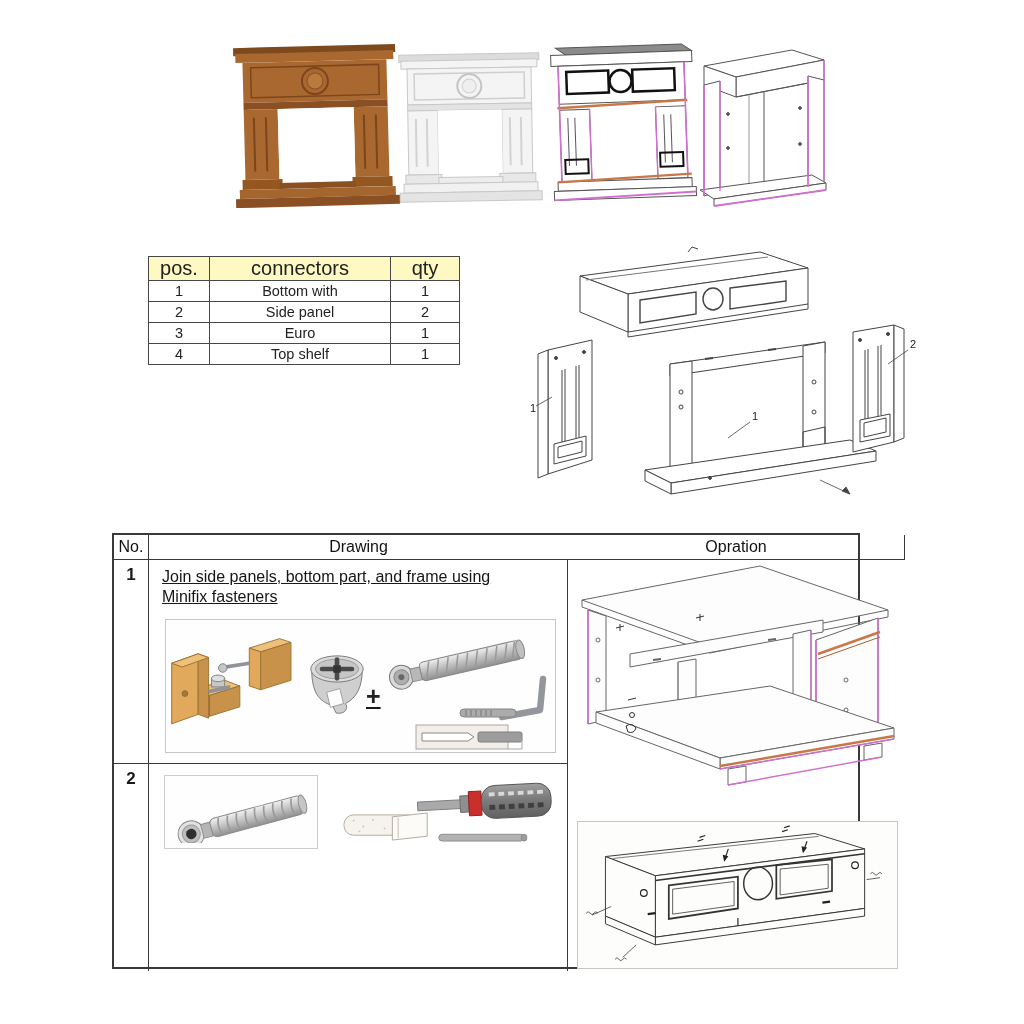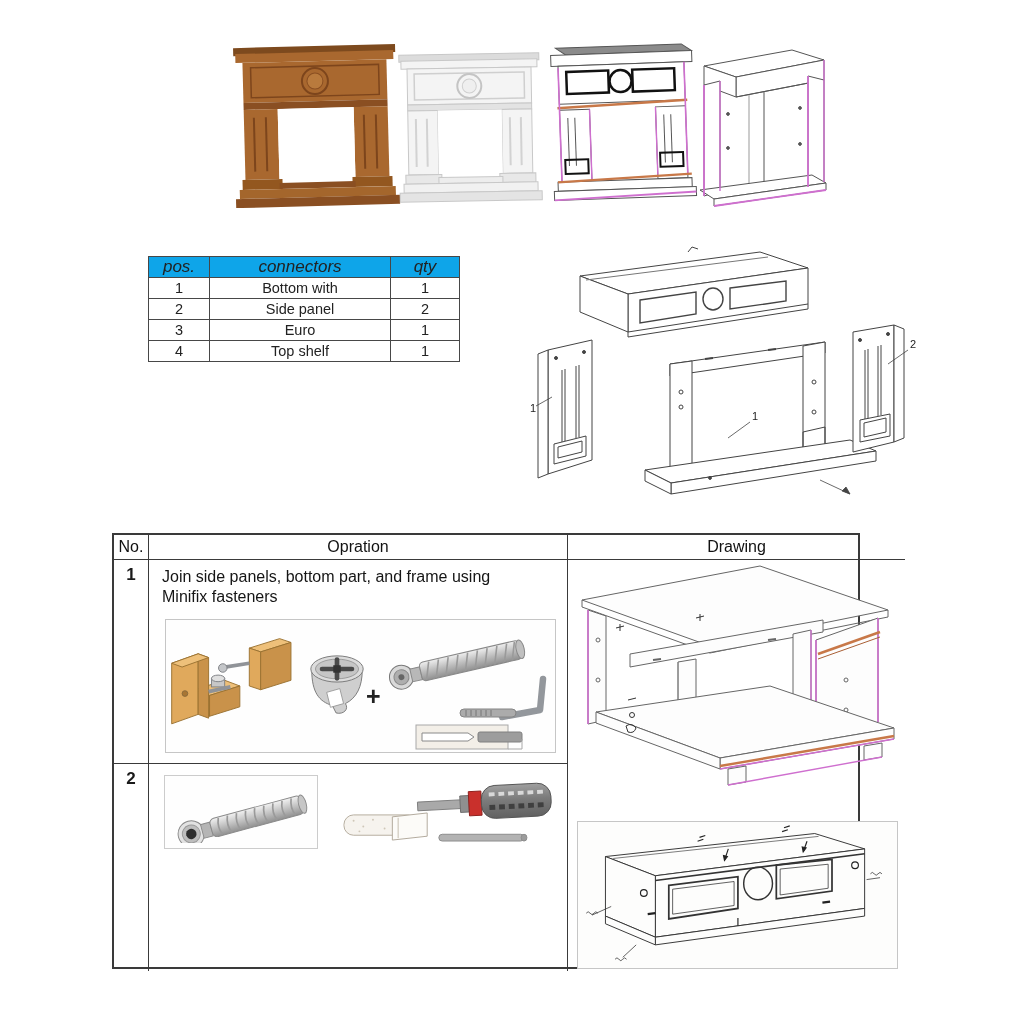--- a/index.html
+++ b/index.html
@@ -7,33 +7,33 @@
           font-family:"Liberation Sans","DejaVu Sans",sans-serif;color:#1a1a1a;}
   .abs{position:absolute;}
 
   
   .doc-title{left:250px;top:204px;width:560px;text-align:center;
              font-size:17.5px;font-weight:bold;letter-spacing:.2px;color:#111;}
 
   
   .parts-table{left:148px;top:256px;border-collapse:collapse;font-size:14.5px;color:#222;}
   .parts-table td{border:1.5px solid #474747;text-align:center;height:20px;padding:0 6px;background:#fff;}
-  .parts-table tr.hdr td{background:#0ea5e9;font-size:17px;font-style:italic;}
+  .parts-table tr.hdr td{background:#fef9c3;font-size:20px;}
   .c-pos{width:48px;} .c-desc{width:168px;} .c-qty{width:56px;}
 
   
   .steps{left:112px;top:533px;width:748px;height:436px;border:2px solid #3a3a3a;
          display:grid;grid-template-columns:35px 419px 337px;grid-template-rows:25px 204px 207px;
          box-sizing:border-box;background:#fff;}
   .cell{box-sizing:border-box;position:relative;overflow:visible;}
   .b-r{border-right:1.5px solid #3a3a3a;}
   .b-b{border-bottom:1.5px solid #3a3a3a;}
   .hcell{font-size:16px;text-align:center;line-height:23px;color:#111;}
   .numcell{font-size:17px;font-weight:bold;text-align:center;padding-top:5px;}
-  .opcell{padding:7px 12px 0 13px;}
+  .opcell{padding:7px 12px 0 13px;text-decoration:underline;}
   .op-text{font-size:16px;line-height:1.28;white-space:pre-wrap;color:#151515;}
   .fastener-box{margin:11px 0 0 3px;width:389px;height:132px;border:1px solid #c6c6c6;
                 background:#fefefe;display:flex;align-items:center;}
   .plus{font-size:25px;font-weight:bold;color:#222;margin:22px 1px 0 0;}
   .img-row{display:flex;align-items:center;gap:24px;margin:4px 0 0 2px;}
   .dowel-box{border:1px solid #cccccc;background:#fefefe;padding:1px;}
   .drawcell{grid-row:2/4;grid-column:3;}
   .drawing2-frame{margin:5px 7px 0 9px;height:146px;border:1px solid #c6c6c6;background:#fdfdfc;}
 </style>
 </head>
@@ -243,22 +243,22 @@
       </g>
       <text x="10" y="170" font-size="11" fill="#222">1</text>
       <text x="232" y="178" font-size="11" fill="#222">1</text>
       <text x="390" y="106" font-size="11" fill="#222">2</text>
     </svg>
   </div>
 
   <div class="abs steps">
 
     <div class="cell hcell b-r b-b">No.</div>
+    <div class="cell hcell b-b">Drawing</div>
     <div class="cell hcell b-r b-b">Opration</div>
-    <div class="cell hcell b-b">Drawing</div>
 
     <div class="cell numcell b-r b-b">1</div>
     <div class="cell opcell b-r b-b">
       <div class="op-text">Join side panels, bottom part, and frame using
 Minifix fasteners</div>
       <div class="fastener-box">
 
         <svg width="142" height="115" viewBox="0 0 150 115">
           <g stroke="#9a7232" stroke-width="1">
             <polygon points="88,18 120,8 132,12 100,22" fill="#eec07a"></polygon>

